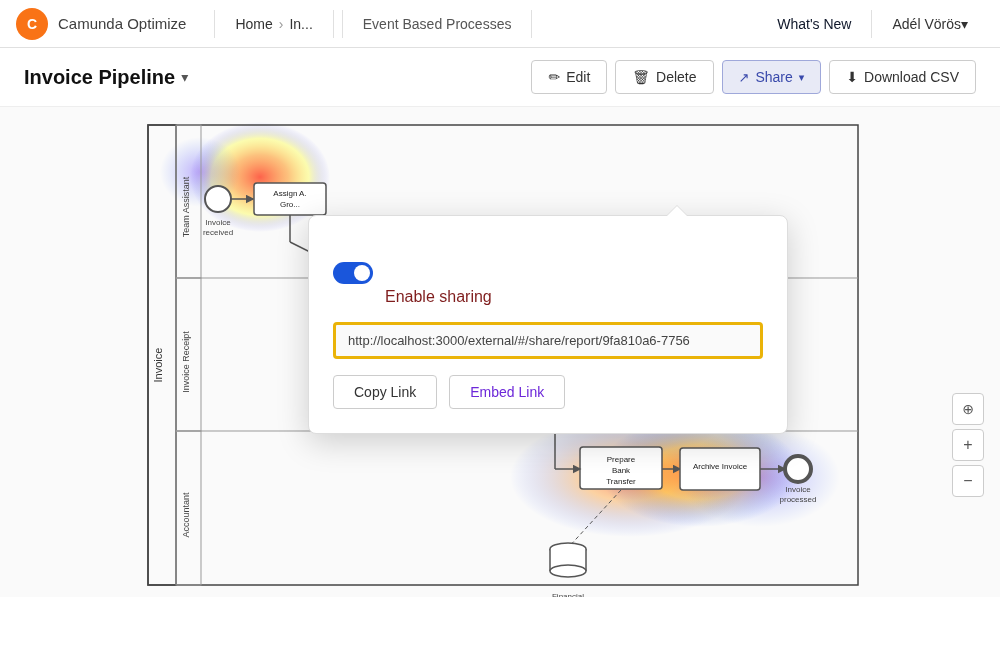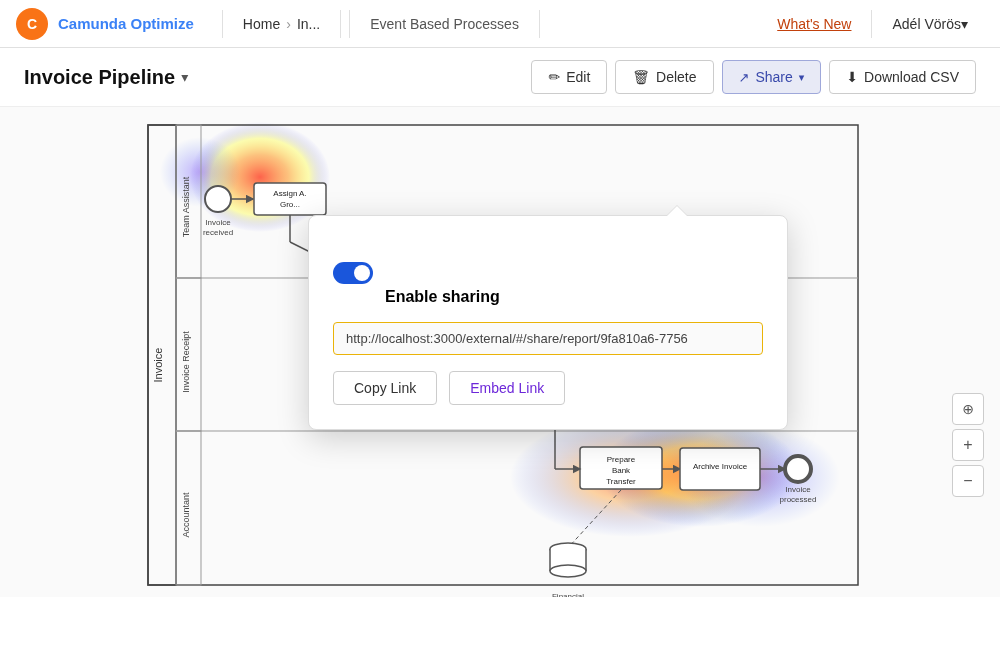--- a/index.html
+++ b/index.html
@@ -10,30 +10,30 @@
       display: flex; align-items: center; height: 48px;
       background: #fff; border-bottom: 1px solid #e0e0e0;
       padding: 0 16px; gap: 0;
     }
     .logo-circle {
       width: 32px; height: 32px; border-radius: 50%; background: #f97316;
       display: flex; align-items: center; justify-content: center;
       color: white; font-weight: bold; font-size: 14px; margin-right: 10px; flex-shrink: 0;
     }
     .app-name {
-      font-size: 15px; font-weight: 700; color: #3b82f6; margin-right: 24px; white-space: nowrap;
+      font-size: 15px; font-weight: 400; color: #404040; margin-right: 24px; white-space: nowrap;
     }
     .nav-separator { width: 1px; height: 28px; background: #e0e0e0; margin: 0 4px; }
     .nav-section {
       display: flex; align-items: center; height: 48px;
       padding: 0 16px; color: #333; font-size: 14px; white-space: nowrap;
     }
     .nav-section .breadcrumb-arrow { color: #999; margin: 0 6px; }
     .nav-item { padding: 0 16px; color: #555; font-size: 14px; display: flex; align-items: center; height: 48px; cursor: pointer; }
-    .nav-whats-new { color: #c2410c; font-size: 14px; padding: 0 16px; display: flex; align-items: center; height: 48px; margin-left: auto; text-decoration: underline; }
+    .nav-whats-new { color: #0f172a; font-size: 14px; padding: 0 16px; display: flex; align-items: center; height: 48px; margin-left: auto; }
     .nav-user { display: flex; align-items: center; padding: 0 16px; color: #333; font-size: 14px; height: 48px; }
 
     
     .main { background: #fff; height: 602px; position: relative; overflow: hidden; }
 
     
     .toolbar {
       display: flex; align-items: center; padding: 12px 24px;
       gap: 8px; border-bottom: 1px solid #eee;
     }
@@ -78,32 +78,32 @@
     .popover-arrow-border {
       position: absolute; top: -11px; right: 99px;
       width: 0; height: 0;
       border-left: 11px solid transparent;
       border-right: 11px solid transparent;
       border-bottom: 11px solid #ddd;
       z-index: -1;
     }
 
     .toggle-row { display: flex; align-items: center; gap: 12px; margin-bottom: 16px; }
-    .toggle-label { font-size: 16px; font-weight: 700; color: #000000; margin-top: 48px; }
+    .toggle-label { font-size: 16px; font-weight: 400; color: #7f1d1d; margin-top: 48px; }
     .toggle-switch {
       width: 40px; height: 22px; border-radius: 11px; background: #1a56db;
       position: relative; cursor: pointer; flex-shrink: 0;
     }
     .toggle-thumb {
       position: absolute; top: 3px; right: 3px;
       width: 16px; height: 16px; border-radius: 50%; background: #fff;
     }
 
     .url-field {
-      width: 100%; padding: 8px 12px; border: 1px solid #eab308; border-radius: 4px;
+      width: 100%; padding: 8px 12px; border: 3px solid #eab308; border-radius: 4px;
       font-size: 13px; color: #444; background: #fafafa; margin-bottom: 16px;
       overflow: hidden; text-overflow: ellipsis; white-space: nowrap;
     }
 
     .popover-actions { display: flex; gap: 12px; }
     .btn-copy {
       padding: 8px 20px; border-radius: 4px; border: 1px solid #ccc;
       background: #fff; color: #333; font-size: 14px; cursor: pointer; font-weight: 500;
     }
     .btn-embed {

